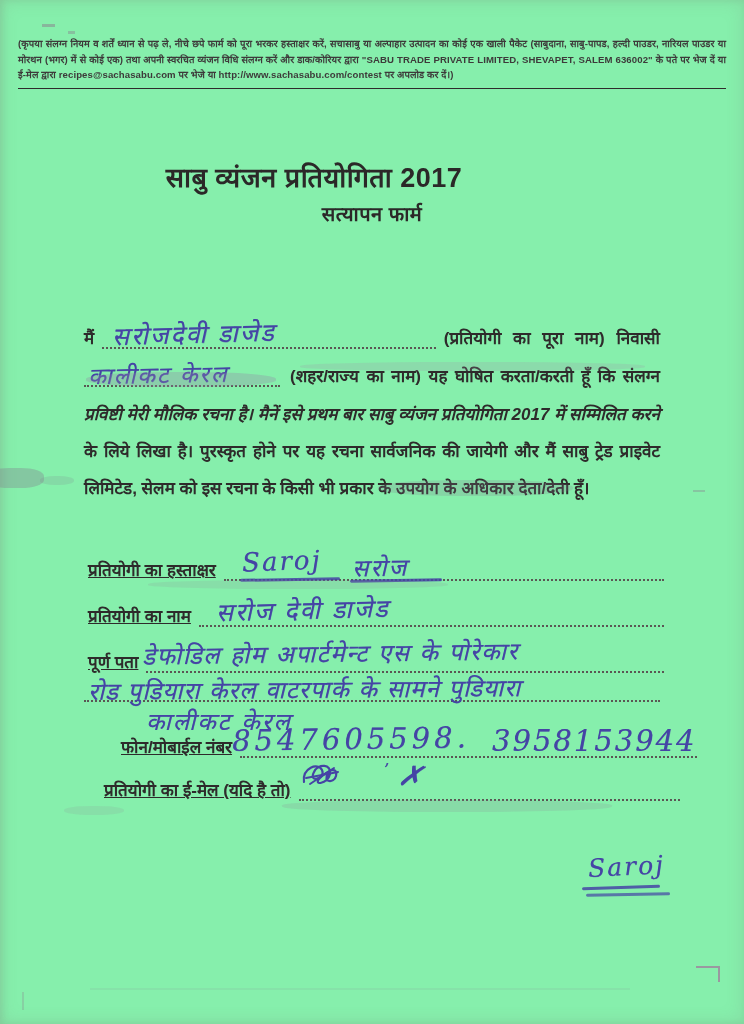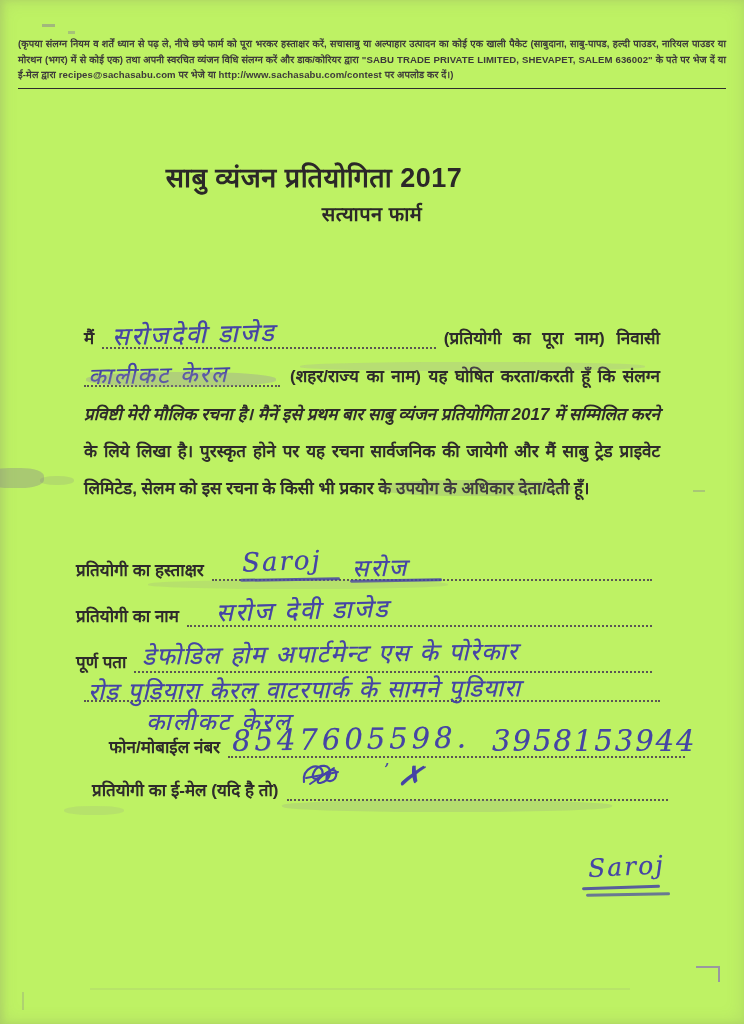--- a/index.html
+++ b/index.html
@@ -1,20 +1,20 @@
 <!DOCTYPE html>
 <html><head>
 <meta charset="utf-8">
 <style>
   * { margin:0; padding:0; box-sizing:border-box; }
   html,body { width:744px; height:1024px; }
   body { font-family:"Liberation Sans", sans-serif; background:#e8e6e2; }
   .sheet {
     position:relative; width:744px; height:1024px; overflow:hidden;
-    background:#bef264;
+    background:#86efac;
     box-shadow: inset 0 0 18px rgba(120,115,110,0.18), inset 3px 0 6px rgba(120,115,110,0.15);
   }
   
   .header-note {
     position:absolute; left:18px; top:36px; width:708px;
     font-size:9.6px; line-height:15.5px; font-weight:700; color:#3d3a3a;
     text-align:justify; letter-spacing:0.1px;
   }
   .header-rule {
     position:absolute; left:18px; top:88px; width:708px; height:0;
@@ -31,22 +31,22 @@
   .decl-l1 .pre { flex:0 0 auto; }
   .decl-l1 .blank { flex:1 1 auto; margin:0 8px; border-bottom:2px dotted #5a5654; height:22px; }
   .decl-l1 .cap { flex:0 0 auto; word-spacing:7px; }
   .decl-l2 { top:364px; display:flex; align-items:flex-end; }
   .decl-l2 .blank { flex:0 0 196px; border-bottom:2px dotted #5a5654; height:22px; margin-right:10px; }
   .decl-l2 .cap { flex:1 1 auto; text-align:justify; text-align-last:justify; }
   .decl-l3 { top:402px; text-align:justify; text-align-last:justify;font-style:italic; }
   .decl-l4 { top:439px; text-align:justify; text-align-last:justify; }
   .decl-l5 { top:476px; text-align:left; }
   
-  .row { position:absolute; left:76px; width:576px; display:flex; align-items:flex-end;
-    color:#2e2b2b; font-weight:700; font-size:17px; }
+  .row { position:absolute; left:88px; width:576px; display:flex; align-items:flex-end;
+    color:#2e2b2b; font-weight:700; font-size:17px;text-decoration:underline; }
   .row .lbl { flex:0 0 auto; padding-right:8px; white-space:nowrap; }
   .row .dots { flex:1 1 auto; border-bottom:2px dotted #5a5654; height:20px; }
   .fullline { position:absolute; left:84px; width:576px; border-bottom:2px dotted #5a5654; }
   
   .hw {
     position:absolute; font-family:"DejaVu Serif", serif; font-style:italic;
     color:#4544a5; white-space:nowrap;
     text-shadow:0.3px 0.3px 0 rgba(69,68,165,0.55);
   }
   .sig-underline { position:absolute; background:#4544a5; border-radius:2px; opacity:0.85; }

